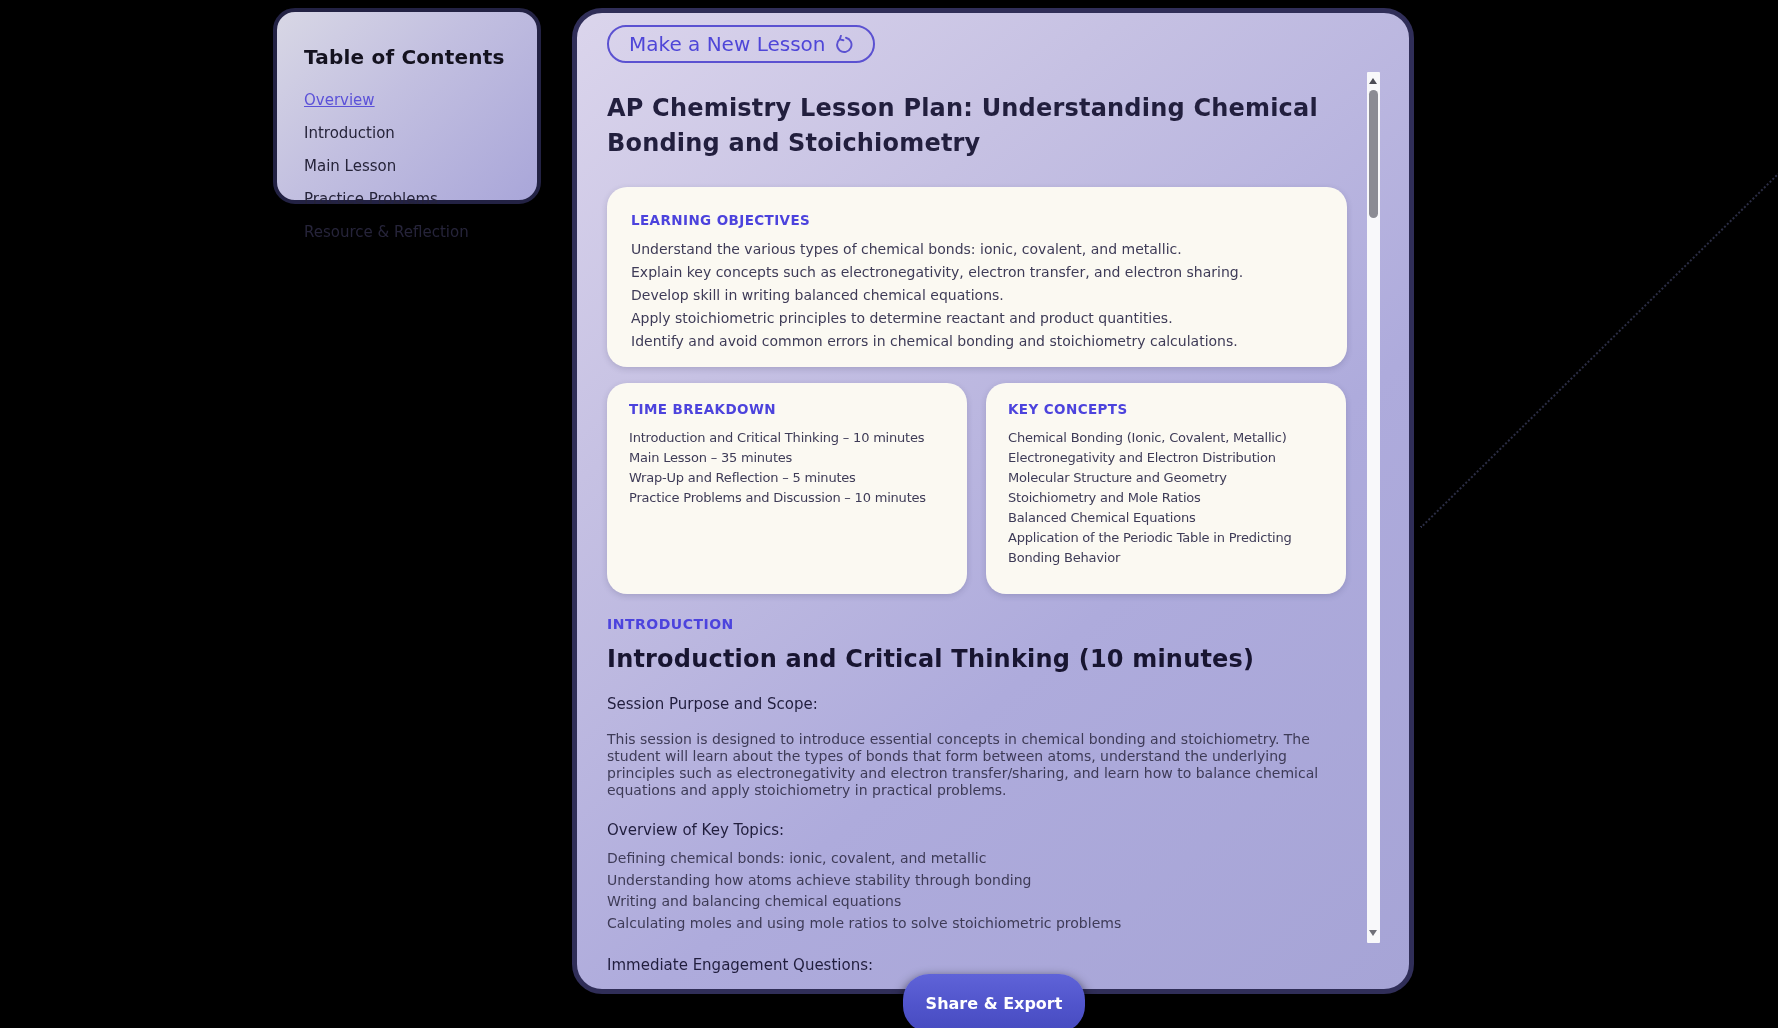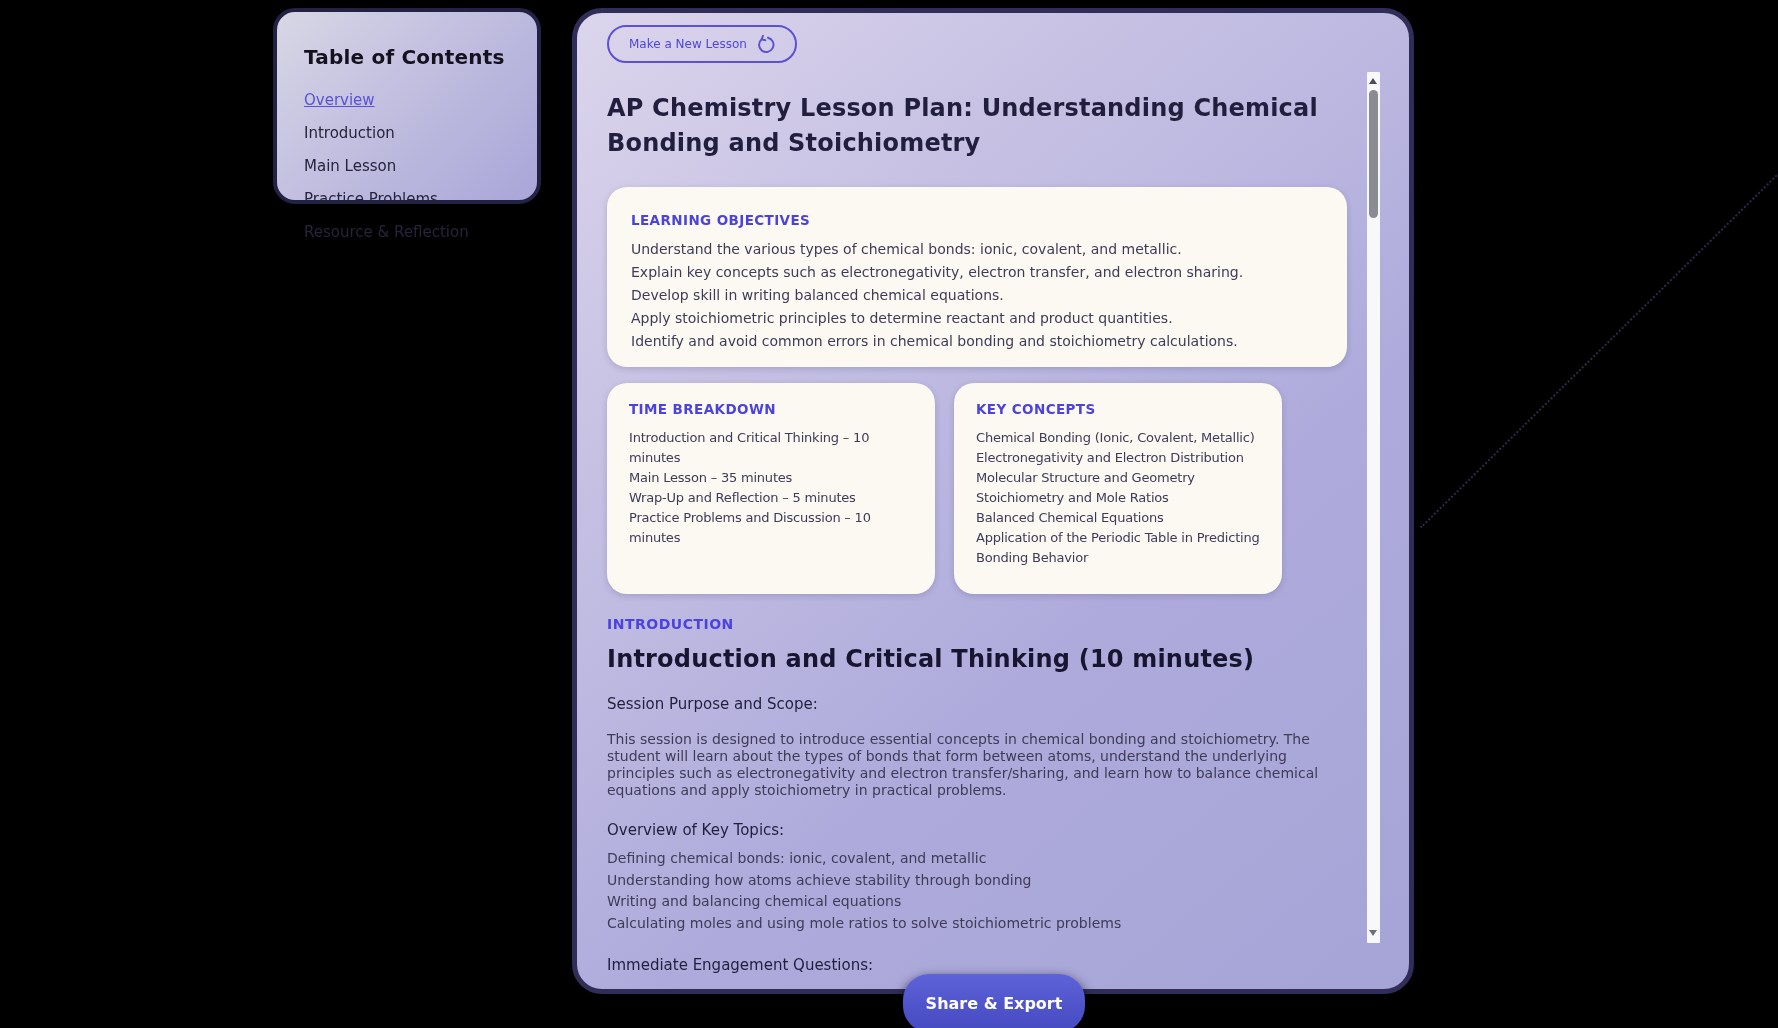--- a/index.html
+++ b/index.html
@@ -36,21 +36,21 @@
     border:5px solid #302e58; border-radius:30px;
     background:linear-gradient(140deg,#dbd5ec 0%,#c6c1e3 28%,#aeabdc 62%,#a6a4d6 100%);
     box-shadow:0 8px 18px rgba(0,0,0,.9);
     overflow:hidden;
   }
   .panel-content { position:absolute; left:30px; top:0; width:740px; }
 
   .new-lesson-btn {
     margin-top:12px; display:inline-flex; align-items:center; gap:9px;
     height:38px; padding:0 20px; border:2px solid #5b51d1; border-radius:20px;
-    background:transparent; color:#4f46d8; font-size:12px;
+    background:transparent; color:#4f46d8; font-size:20px;
     font-family:"DejaVu Sans", sans-serif; cursor:pointer;
   }
   .new-lesson-btn svg { display:block; }
 
   .lesson-title {
     margin-top:28px; font-size:24px; font-weight:700; color:#221f3e;
     line-height:35px; letter-spacing:.2px;
   }
 
   .cream-card {
@@ -58,21 +58,21 @@
     box-shadow:0 2px 6px rgba(40,38,80,.18);
   }
   .lo-card { margin-top:26px; width:740px; }
   .card-header {
     font-size:13.5px; font-weight:700; color:#4c43dd; letter-spacing:.4px;
   }
   .lo-body { margin-top:10px; }
   .body-line { font-size:14px; line-height:23px; color:#3e3b57; }
 
   .cards-row { margin-top:16px; display:flex; gap:19px; align-items:stretch; }
-  .small-card { width:328px; min-height:206px; padding:18px 22px 26px 22px; }
+  .small-card { width:360px; min-height:206px; padding:18px 22px 26px 22px; }
   .small-card .card-body { margin-top:11px; }
   .small-line { font-size:13px; line-height:20px; color:#3e3b57; letter-spacing:-.2px; }
 
   .intro-label {
     margin-top:22px; font-size:14px; font-weight:700; color:#4c43dd;
     letter-spacing:.5px;
   }
   .section-heading {
     margin-top:13px; font-size:24px; font-weight:700; color:#181531;
     letter-spacing:.2px;

